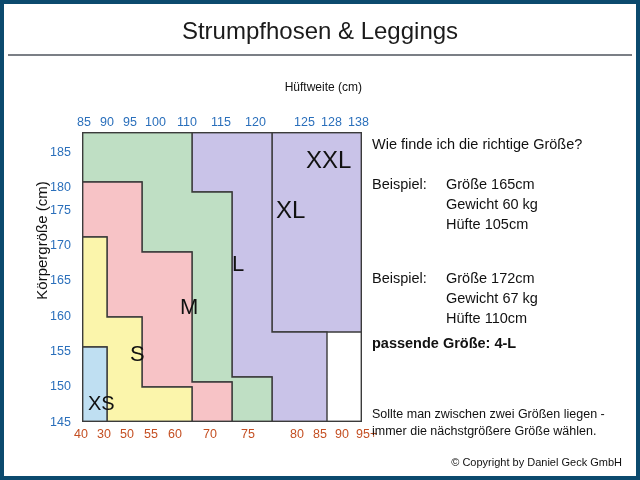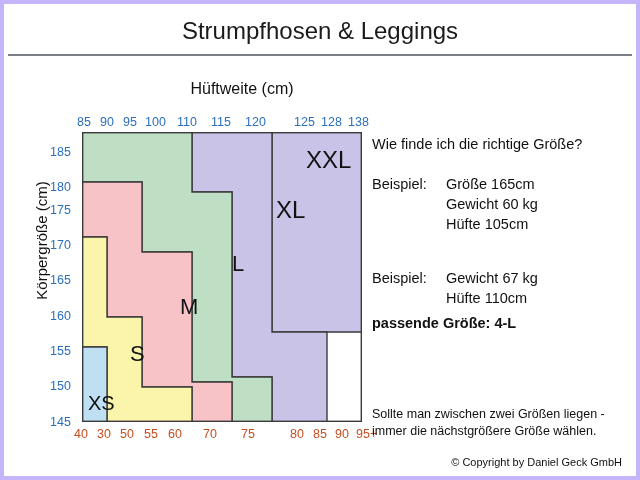--- a/index.html
+++ b/index.html
@@ -5,41 +5,41 @@
   html,body{margin:0;padding:0;}
   body{
     width:640px;height:480px;
     background:#ffffff;
     font-family:"Liberation Sans", sans-serif;
     overflow:hidden;
     position:relative;
   }
   #frame{
     position:absolute;inset:0;
-    border:4px solid #c4b5fd;
+    border:4px solid #0c4a6e;
     box-sizing:border-box;
     background:#fff;
   }
   #title{
     position:absolute;left:4px;right:4px;top:4px;height:46px;
     display:flex;align-items:center;justify-content:center;
     font-size:24px;color:#1b1b1b;
     border-bottom:2px solid #7b7f86;
     background:#fff;
   }
 
   
   .axis-label{
     position:absolute;font-size:14px;color:#111;
   }
   #x-axis-title{
     left:118px;top:420px;width:240px;text-align:center;font-size:15px;
   }
   #x-top-title{
-    left:118px;top:76px;width:240px;text-align:center;font-size:16px;
+    left:118px;top:76px;width:240px;text-align:right;font-size:12px;
   }
   #y-axis-title{
     position:absolute;
     left:-43px;top:228px;
     width:160px;text-align:center;
     transform:rotate(-90deg);
     font-size:15px;color:#111;
   }
 
   #plot{
@@ -159,20 +159,21 @@
         </div>
       </div>
     </div>
 
     <div class="spacer"></div>
 
     <div class="example">
       <div class="ex-row">
         <div class="ex-key">Beispiel:</div>
         <div class="ex-vals">
+          <div>Größe 172cm</div>
           <div>Gewicht 67 kg</div>
           <div>Hüfte 110cm</div>
         </div>
       </div>
       <div class="ex-result">passende Größe: 4-L</div>
     </div>
   </div>
 
   <div id="footnote">Sollte man zwischen zwei Größen liegen - immer die nächstgrößere Größe wählen.</div>
 

